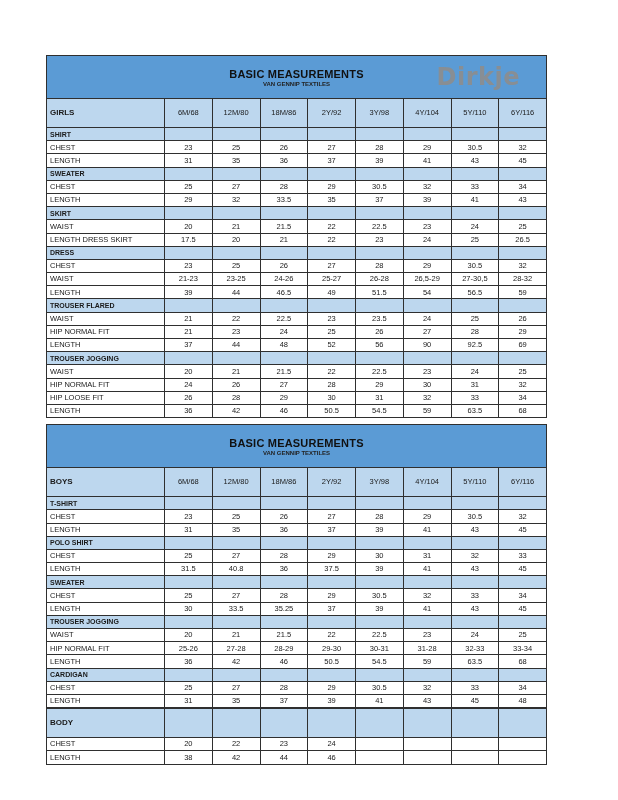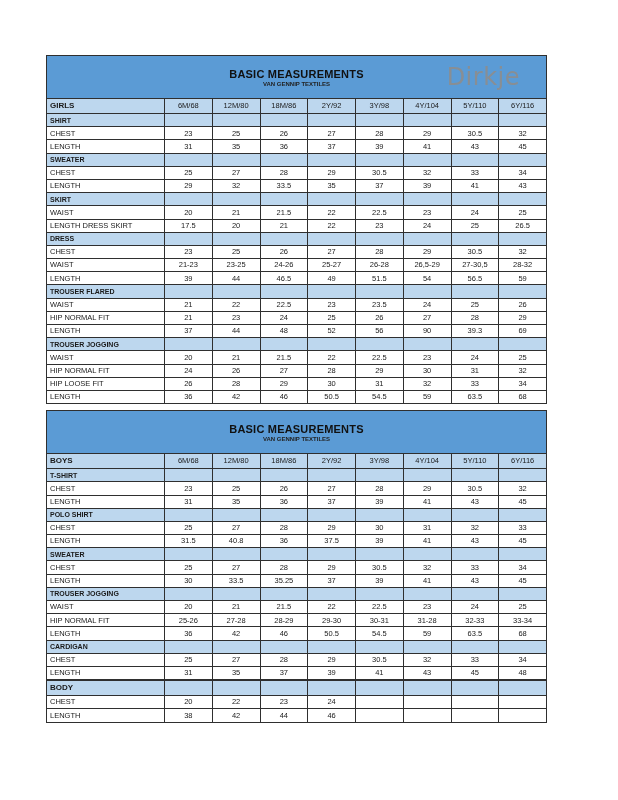--- a/index.html
+++ b/index.html
@@ -39,21 +39,21 @@
   .banner-title{
     font-size:11px;font-weight:bold;letter-spacing:0.2px;color:#111;
   }
   .banner-subtitle{
     font-size:6px;font-weight:bold;margin-top:1px;color:#222;
   }
   .logo{
     position:absolute;right:26px;top:50%;
     transform:translateY(-50%);
     font-family:"DejaVu Sans", sans-serif;
-    font-weight:400;
+    font-weight:700;
     font-size:24px;
     letter-spacing:0.5px;
     color:var(--logo-gray);
     opacity:0.9;
   }
   table.size-table{
     border-collapse:collapse;
     table-layout:fixed;
     width:501px;
   }
@@ -66,21 +66,21 @@
     vertical-align:middle;
     overflow:hidden;
     white-space:nowrap;
   }
   table.size-table td.label{
     width:118px;
     text-align:left;
     padding-left:3px;
   }
   table.size-table td.val{text-align:center;}
-  tr.group td{background:var(--light-blue);height:15px;}
+  tr.group td{background:var(--light-blue);height:29px;}
   tr.group td.label{font-weight:bold;font-size:8px;}
   tr.section td{background:var(--light-blue);}
   tr.section td.label{font-weight:bold;font-size:7px;}
   tr.data td{background:#ffffff;}
 </style>
 </head>
 <body>
 
 <div class="page">
   <div class="content">
@@ -281,21 +281,21 @@
               <td class="val">29</td>
             </tr>
             <tr class="data">
               <td class="label">LENGTH</td>
               <td class="val">37</td>
               <td class="val">44</td>
               <td class="val">48</td>
               <td class="val">52</td>
               <td class="val">56</td>
               <td class="val">90</td>
-              <td class="val">39.3</td>
+              <td class="val">92.5</td>
               <td class="val">69</td>
             </tr>
             <tr class="section">
               <td class="label">TROUSER JOGGING</td>
               <td class="val"></td>
               <td class="val"></td>
               <td class="val"></td>
               <td class="val"></td>
               <td class="val"></td>
               <td class="val"></td>

